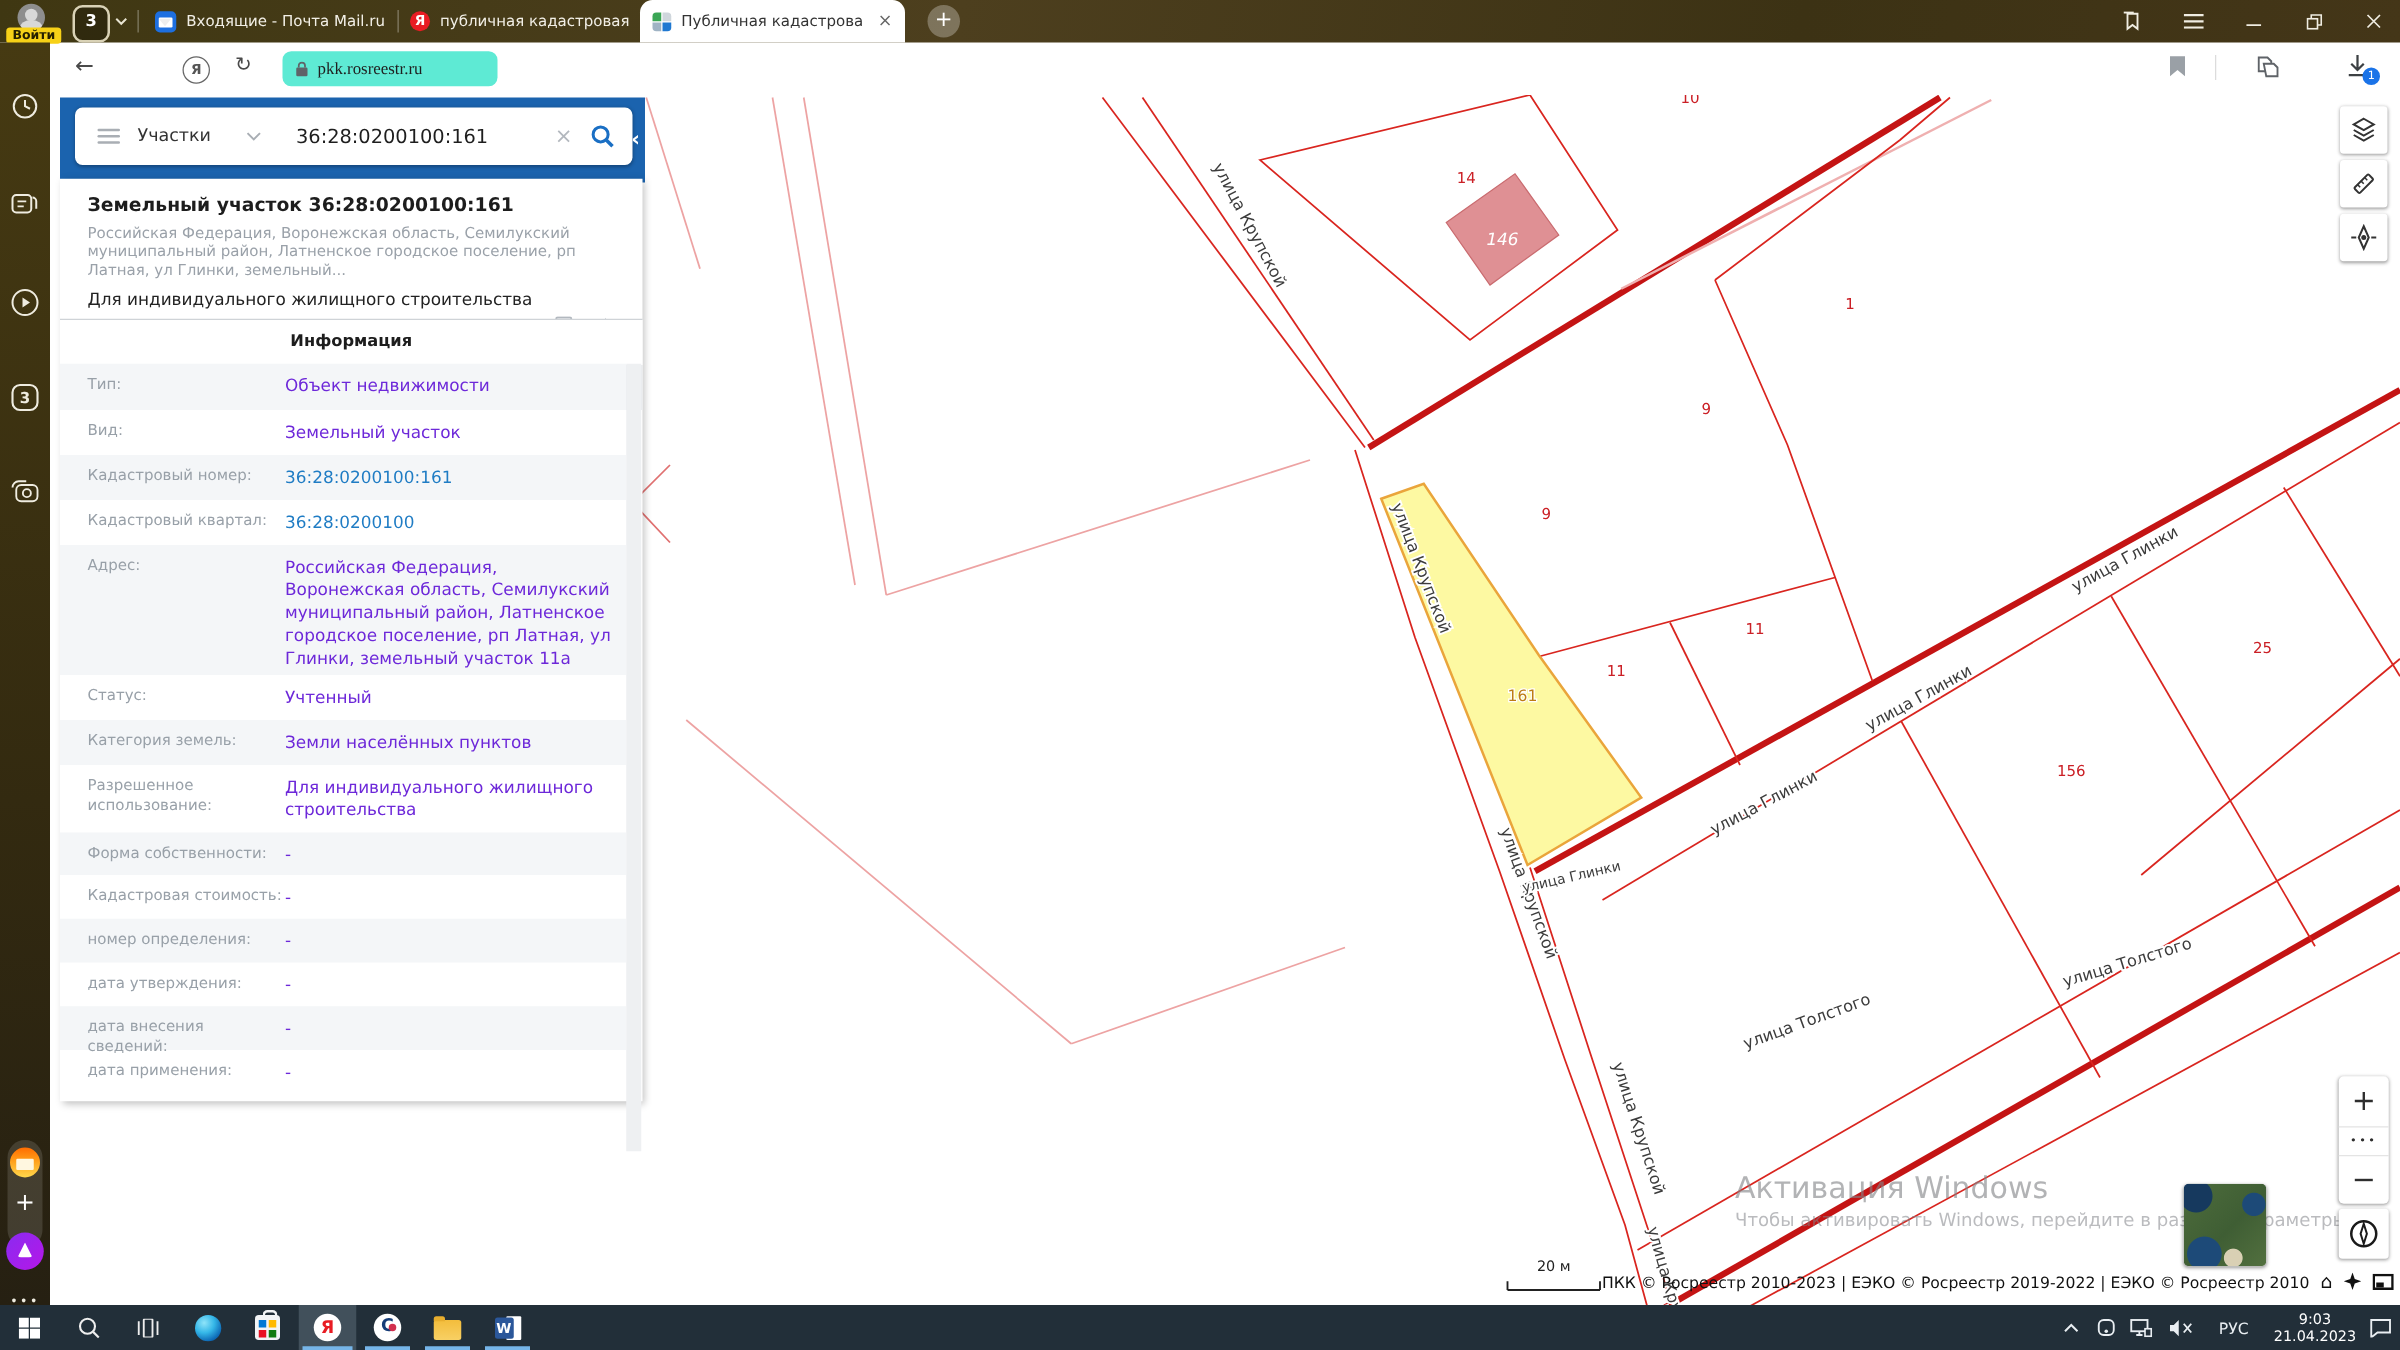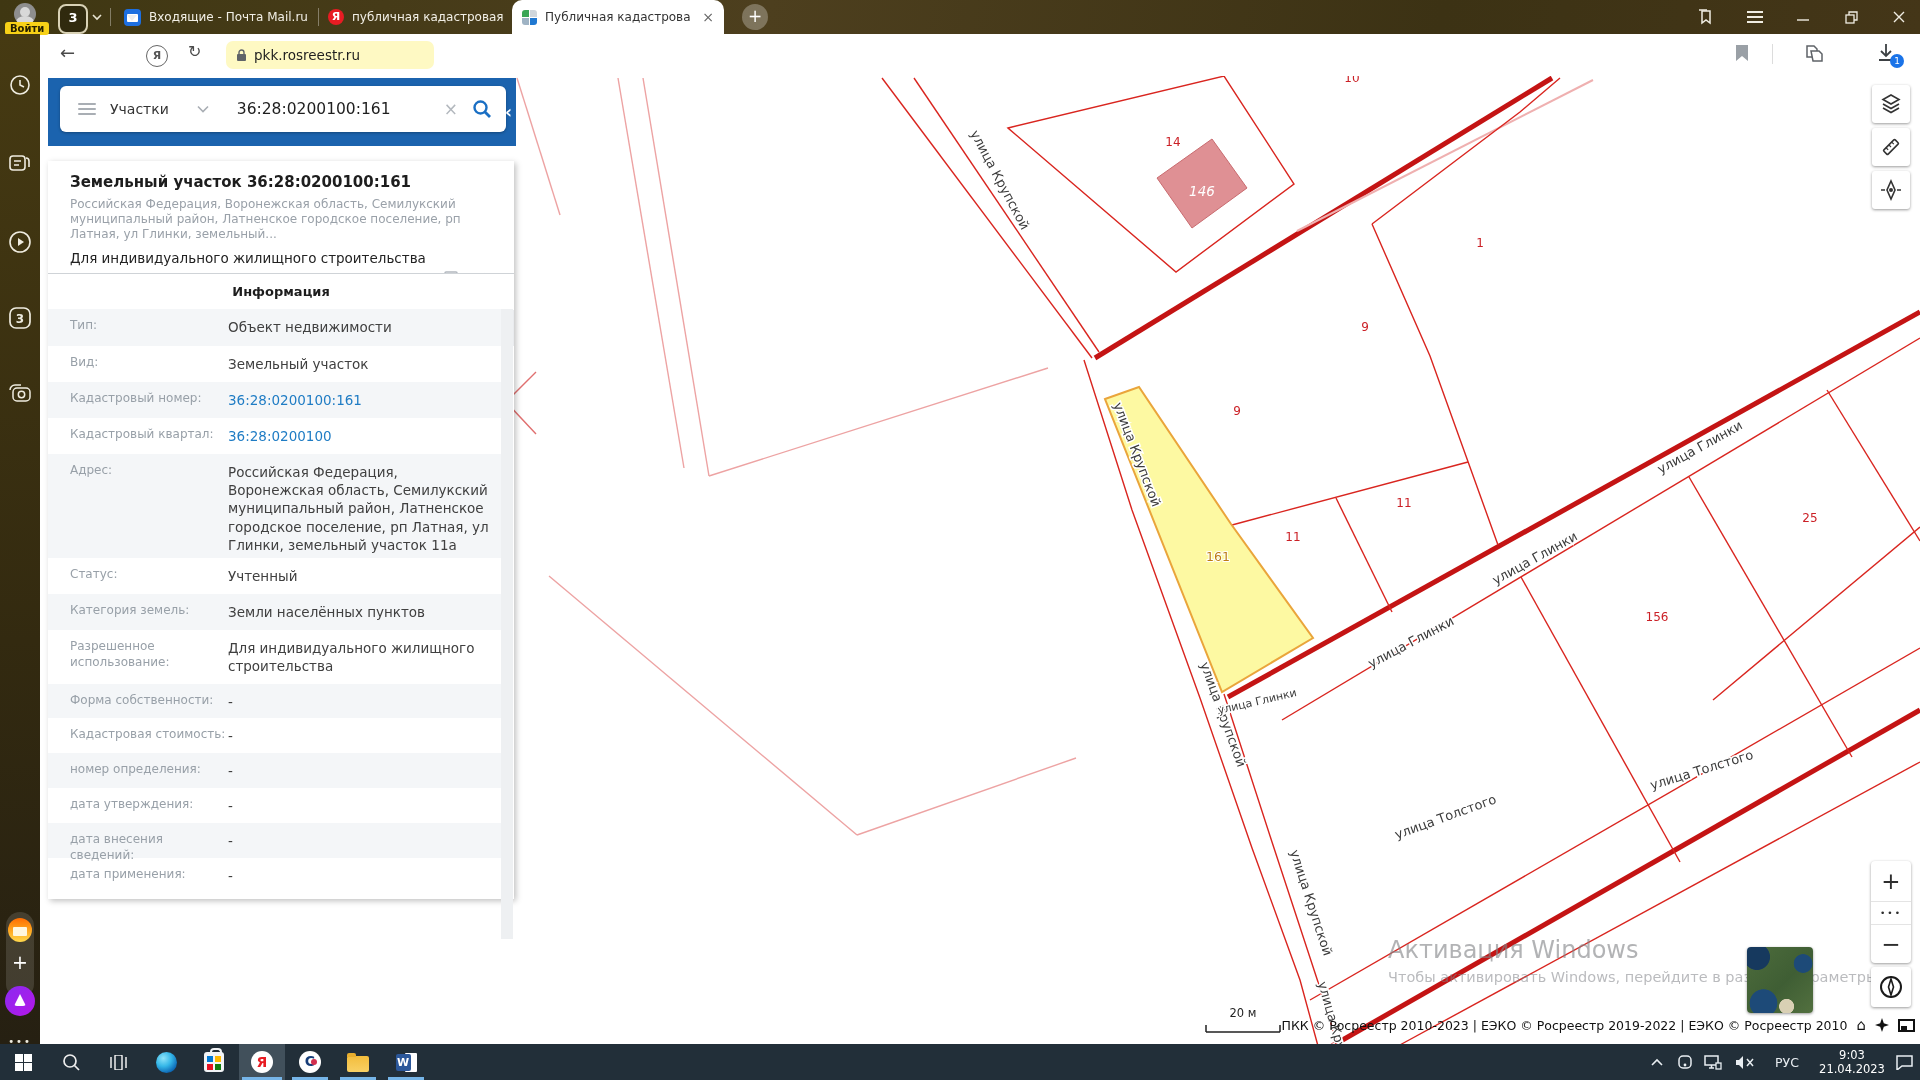--- a/index.html
+++ b/index.html
@@ -31,22 +31,22 @@
     display:flex;align-items:center;gap:8px;padding:0 10px;box-sizing:border-box;color:#333;font-size:12px;}
   .pkkicon{width:15px;height:15px;flex:0 0 15px;position:relative;}
   .pkkicon i{position:absolute;width:7px;height:7px;}
   .newtab{position:absolute;left:742px;top:4px;width:26px;height:26px;border-radius:50%;background:rgba(255,255,255,.28);
     color:#fff;font-size:17px;text-align:center;line-height:25px;}
   .winbtn{position:absolute;top:0;height:34px;width:34px;display:flex;align-items:center;justify-content:center;color:#f0ede2;}
   
   .navglyph{position:absolute;top:8px;font-size:18px;color:#4a4a4a;}
   .ya-round{position:absolute;left:106px;top:11px;width:20px;height:20px;border:1.6px solid #666;border-radius:50%;
     color:#555;font-size:11px;font-weight:bold;text-align:center;line-height:19px;}
-  .urlpill{position:absolute;left:186px;top:7px;width:208px;height:28px;background:#fef9c3;border-radius:7px;
-    display:flex;align-items:center;gap:7px;padding:0 10px;box-sizing:border-box;}
+  .urlpill{position:absolute;left:186px;top:7px;width:172px;height:28px;background:#5eead4;border-radius:7px;
+    display:flex;align-items:center;gap:7px;padding:0 10px;box-sizing:border-box;font-family:Liberation Serif, serif;}
   .urltext{font-size:13.5px;color:#1f1f1f;}
   #pagetitle{position:absolute;left:0;top:44px;width:1920px;text-align:center;font-size:15.5px;color:#141414;z-index:24;}
   .dlbadge{position:absolute;left:14px;top:12px;width:14px;height:14px;border-radius:50%;background:#1a73e8;color:#fff;
     font-size:9px;text-align:center;line-height:14px;}
   
   .sbicon{position:absolute;left:0;width:40px;text-align:center;color:#efece0;}
   .sb-pill{position:absolute;left:6px;top:878px;width:28px;height:86px;border-radius:15px;background:rgba(255,255,255,.13);}
   .mailcircle{position:absolute;left:8px;top:884px;width:24px;height:24px;border-radius:50%;
     background:linear-gradient(180deg,#ff6c00 0%,#ff9f1a 45%,#ffd84d 100%);}
   .mailcircle:before{content:"";position:absolute;left:5px;top:9px;width:14px;height:9px;background:#fff7e0;border-radius:1px;}
@@ -61,37 +61,37 @@
   .searchpill{position:absolute;left:12px;top:8px;width:446px;height:46px;background:#fff;border-radius:6px;
     display:flex;align-items:center;box-shadow:0 1px 3px rgba(0,0,0,.3);}
   .hamb{width:18px;height:12px;margin-left:18px;display:flex;flex-direction:column;justify-content:space-between;}
   .hamb i{height:2px;background:#a9aeb4;border-radius:1px;}
   .cat{font-size:14px;color:#333;margin-left:14px;}
   .catchev{margin-left:28px;}
   .q{font-size:15.5px;color:#1e1e1e;margin-left:26px;flex:1;border:none;outline:none;background:none;
      font-family:"DejaVu Sans","Liberation Sans",sans-serif;}
   .clearx{color:#b3b8be;font-size:17px;margin-right:14px;}
   .collapse{position:absolute;right:4px;top:24px;color:#fff;font-size:17px;font-weight:bold;z-index:21;}
-  #panel{position:absolute;left:48px;top:161px;width:466px;height:738px;background:#fff;z-index:20;
+  #panel{position:absolute;left:48px;top:143px;width:466px;height:738px;background:#fff;z-index:20;
     box-shadow:2px 2px 6px rgba(0,0,0,.25);}
   .card{position:relative;padding:12px 14px 0 22px;}
   .card-title{font-size:15px;font-weight:bold;color:#1d1d1d;}
   .card-sub{font-size:12px;color:#9aa1a9;line-height:1.25;margin-top:6px;width:420px;}
   .card-usage{font-size:13.5px;color:#222;margin-top:8px;}
   .card-links{margin-top:9px;font-size:12.5px;color:#1f7cc4;display:flex;gap:28px;}
   .card-icons{position:absolute;right:22px;bottom:2px;display:flex;gap:14px;color:#b2b8bf;}
   .ptabs{position:absolute;left:0;top:112px;width:466px;height:36px;display:flex;border-top:1px solid #cfd3d7;flex-direction:column;}
   .ptab{flex:1;text-align:center;line-height:36px;font-size:13px;}
   .ptab.on{background:#fff;font-weight:bold;color:#1d1d1d;}
   .ptab.off{background:#e9ebee;color:#8d97a0;}
   #rows{position:absolute;left:0;top:148px;width:453px;}
   .row{display:flex;box-sizing:border-box;padding:9px 0 0 22px;}
   .row:nth-child(odd){background:#f4f6f8;}
   .rl{width:158px;font-size:12px;color:#98a0a8;line-height:1.3;flex:0 0 158px;}
-  .rv{width:262px;font-size:13.5px;color:#404040;line-height:1.35;}
+  .rv{width:262px;font-size:13.5px;color:#6d28d9;line-height:1.35;}
   .row.link .rv{color:#1f7cc4;}
   .scrolltrack{position:absolute;right:1px;top:148px;width:12px;height:630px;background:#eef0f2;}
   
   #mapsvg{position:absolute;left:0;top:0;z-index:1;}
   .mapbtn{position:absolute;left:1872px;width:38px;height:38px;background:#fff;border-radius:3px;
     box-shadow:0 1px 3px rgba(0,0,0,.4);z-index:10;display:flex;align-items:center;justify-content:center;}
   #zoomstack{position:absolute;left:1871px;top:861px;width:40px;background:#fff;border-radius:4px;
     box-shadow:0 1px 3px rgba(0,0,0,.4);z-index:10;}
   .zcell{width:40px;text-align:center;color:#2e2e2e;}
   .zplus{font-size:23px;line-height:40px;}

